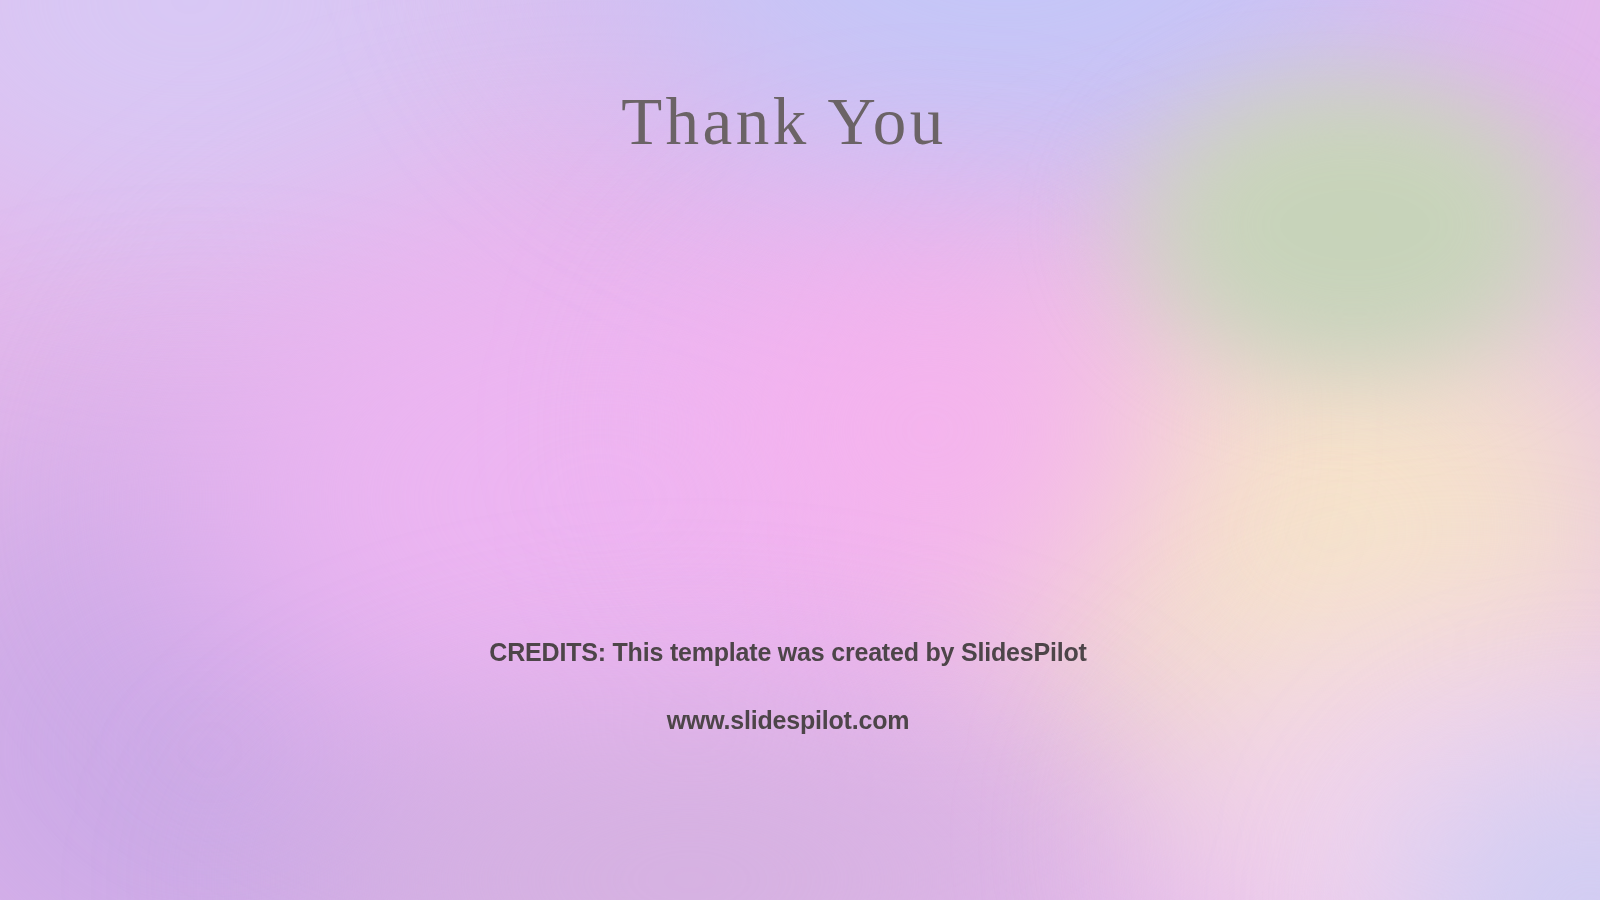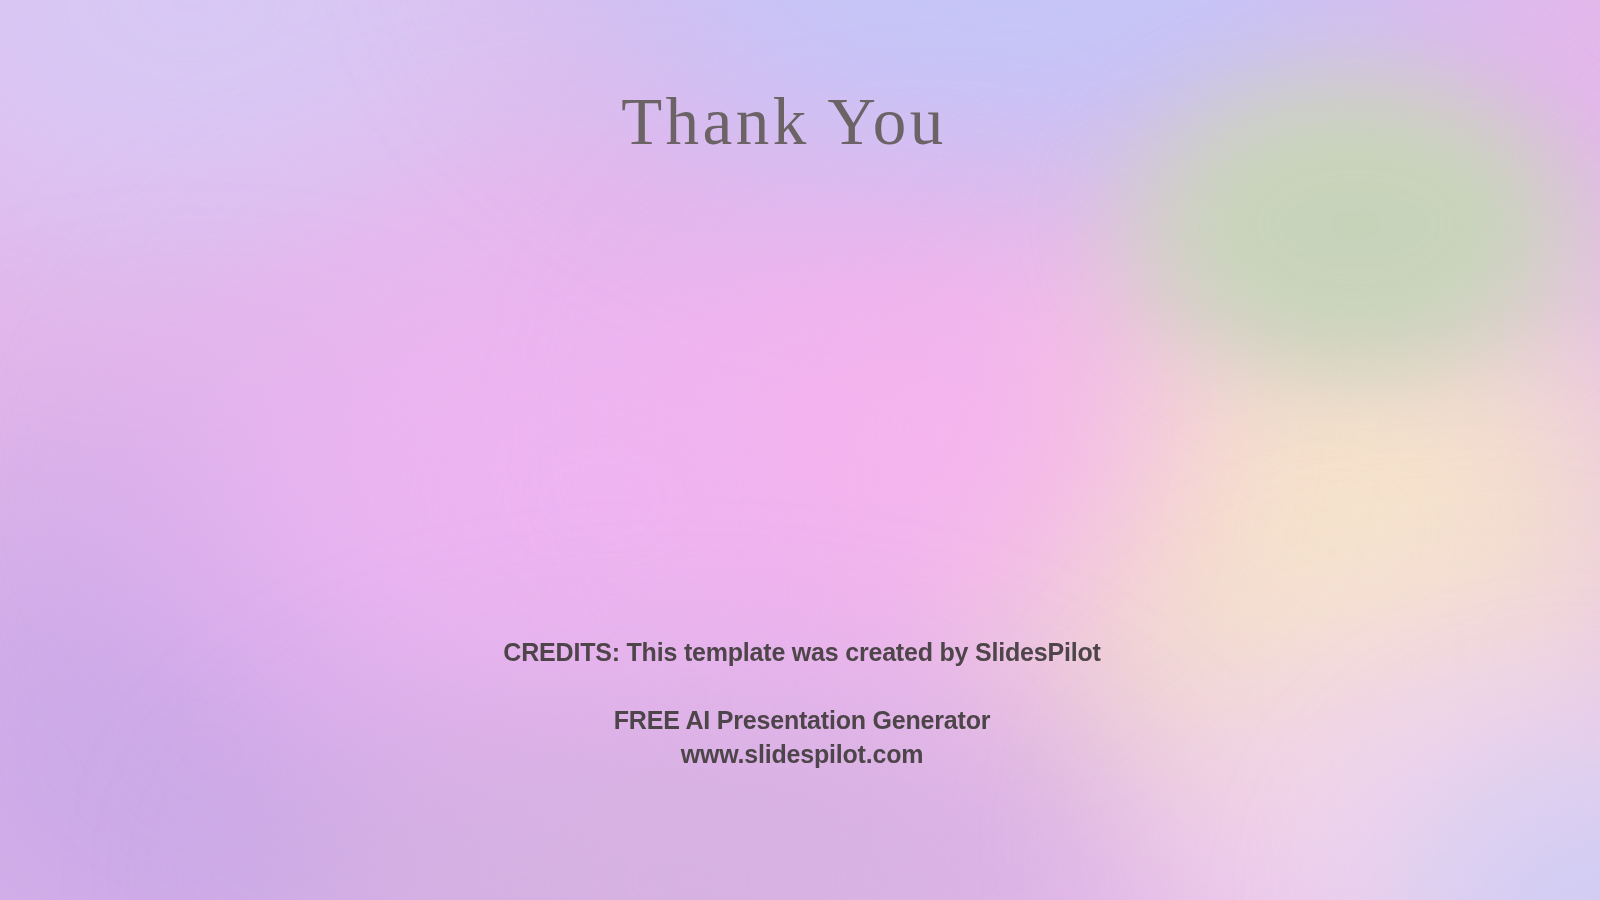--- a/index.html
+++ b/index.html
@@ -166,21 +166,21 @@
     font-weight: 400;
     font-size: 35px;
     line-height: 1.1;
     letter-spacing: 0.4px;
     color: #6b6366;
   }
 
   .credits-block {
     position: absolute;
     top: 636px;
-    left: 18px;
+    left: 4px;
     width: 1568px;
     text-align: center;
   }
 
   .credits-line {
     margin: 0;
     font-family: "Liberation Sans", sans-serif;
     font-weight: bold;
     font-size: 25px;
     line-height: 1.3;
@@ -222,18 +222,17 @@
 
   <div class="content">
 
     <div class="title-block">
       <h1 class="slide-title">Thank You</h1>
     </div>
 
     <div class="credits-block">
       <p class="credits-line">CREDITS: This template was created by SlidesPilot</p>
       <div class="credits-gap"></div>
-      <p class="credits-sub">FREE AI Presentation Generator</p>
       <p class="credits-sub">www.slidespilot.com</p>
     </div>
 
   </div>
 </div>
 
 </body></html>

